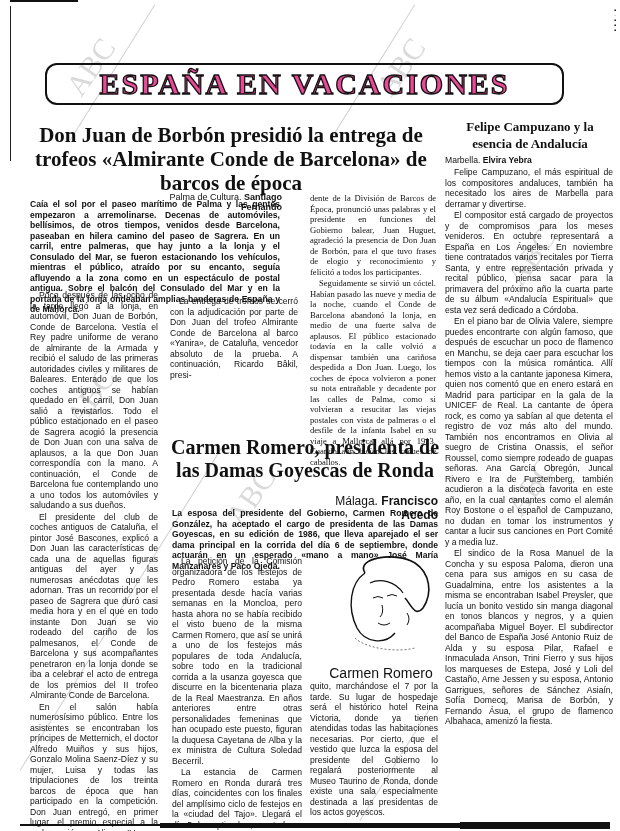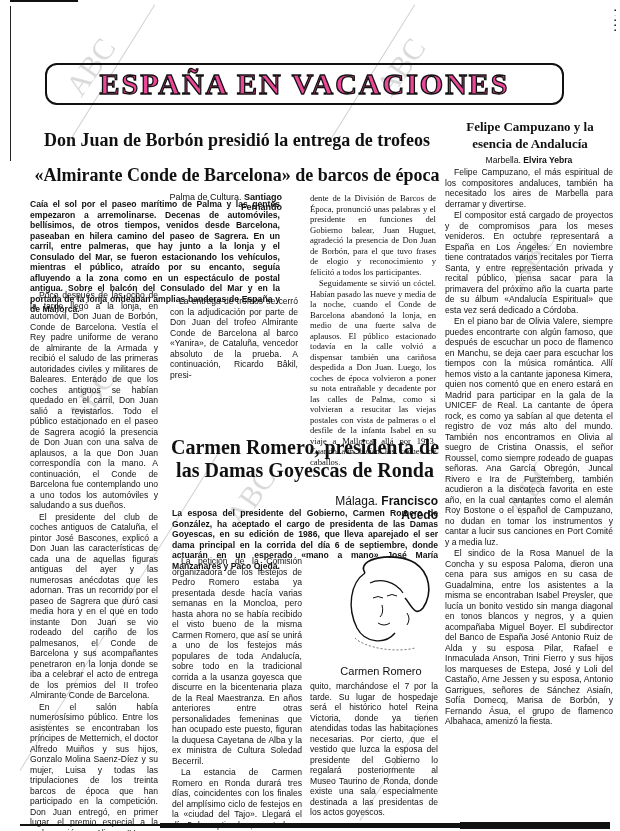--- a/index.html
+++ b/index.html
@@ -8,38 +8,38 @@
   .corner-mark { position: absolute; left: 10px; top: 0; width: 68px; height: 2px; background: #111; }
   .left-rule { position: absolute; left: 10px; top: 6px; width: 1px; height: 155px; background: #222; }
   .edge-marks { position: absolute; right: 2px; top: 8px; width: 4px; font-size: 6px; line-height: 5px; color: #111; }
   .watermark { position: absolute; font-family: "Liberation Serif", serif; font-size: 30px; color: rgba(150,150,150,0.35); transform: rotate(-55deg); pointer-events: none; }
   .wm-line { position: absolute; height: 1px; background: rgba(150,150,150,0.45); transform-origin: left center; transform: rotate(-58deg); }
 
   .section-banner { position: absolute; left: 45px; top: 63px; width: 515px; height: 38px; border: 2.5px solid #111; border-radius: 12px; display: flex; align-items: center; justify-content: center; }
   .section-banner span { font-family: "Liberation Serif", serif; font-size: 30px; font-weight: bold; letter-spacing: 2px; color: #ec4899; -webkit-text-stroke: 1.3px #111; text-transform: uppercase; }
 
   .headline { font-family: "Liberation Serif", serif; font-weight: bold; text-align: center; color: #111; margin: 0; }
-  .h-main { position: absolute; left: 32px; top: 123px; width: 410px; font-size: 18px; line-height: 35px; }
+  .h-main { position: absolute; left: 26px; top: 123px; width: 410px; font-size: 21px; line-height: 24px; }
   .h-sub { position: absolute; left: 22px; top: 178px; width: 410px; font-size: 12.5px; line-height: 14px; }
   .byline { position: absolute; font-size: 9px; text-align: right; }
   .byline b { font-weight: bold; }
 
   .lead { position: absolute; left: 30px; top: 199px; width: 250px; font-size: 8.6px; line-height: 10.5px; font-weight: bold; text-align: justify; }
   .col { position: absolute; font-size: 8.6px; line-height: 10.5px; text-align: justify; }
   .col p { margin: 0 0 1px 0; text-indent: 9px; }
 
   .side-head { position: absolute; left: 445px; top: 118px; width: 170px; font-size: 13px; line-height: 17px; }
-  .side-byline { position: absolute; left: 445px; top: 155px; width: 168px; font-size: 8.6px; text-align: center; }
+  .side-byline { position: absolute; left: 445px; top: 155px; width: 168px; font-size: 8.6px; text-align: left; }
 
   .h2-main { position: absolute; left: 170px; top: 436px; width: 270px; font-size: 20px; line-height: 23px; }
   .lead2 { position: absolute; left: 172px; top: 508px; width: 266px; font-size: 8.6px; line-height: 10.5px; font-weight: bold; text-align: justify; }
   .byline2 { position: absolute; left: 300px; top: 494px; width: 138px; font-size: 12px; text-align: right; }
 
   .portrait { position: absolute; left: 335px; top: 553px; width: 100px; height: 105px; }
-  .caption { position: absolute; left: 320px; top: 665px; width: 122px; font-size: 11px; text-align: center; }
+  .caption { position: absolute; left: 320px; top: 665px; width: 122px; font-size: 14px; text-align: center; }
 
   .bottom-bar { position: absolute; top: 824px; height: 4px; background: #111; }
 </style>
 </head>
 <body>
 
 <div class="page">
 
   <div class="corner-mark"></div>
   <div class="left-rule"></div>

